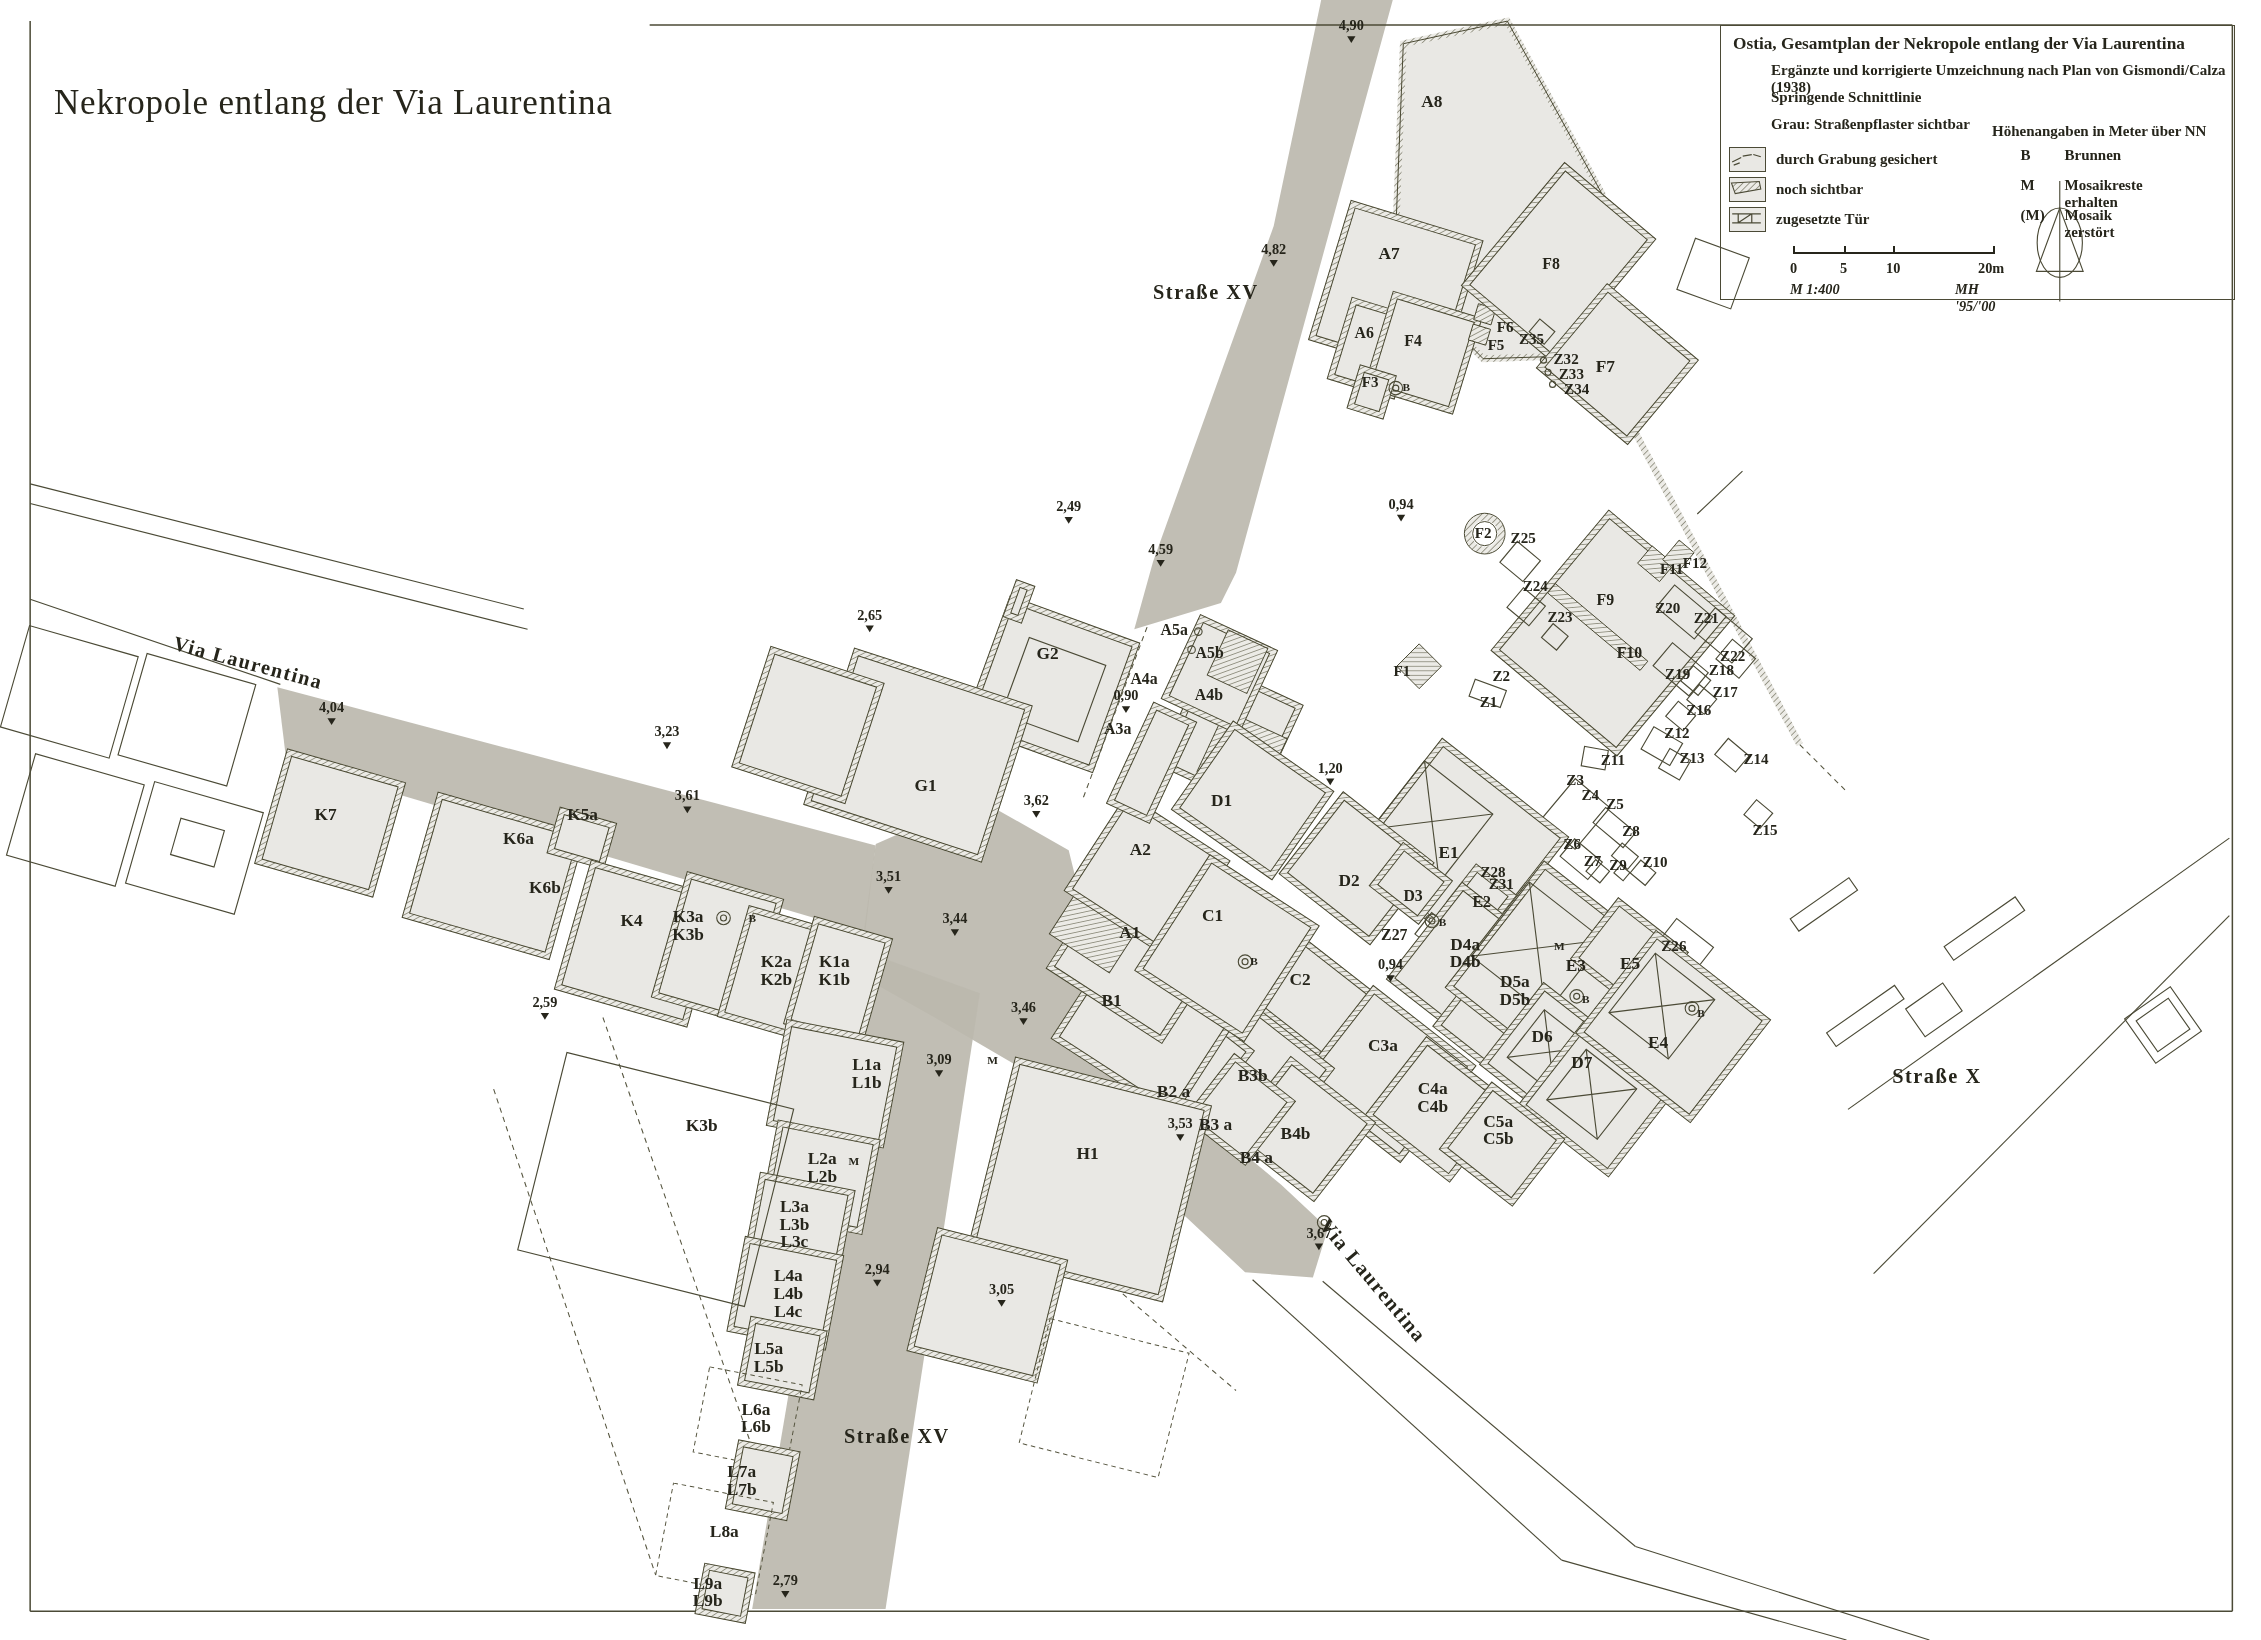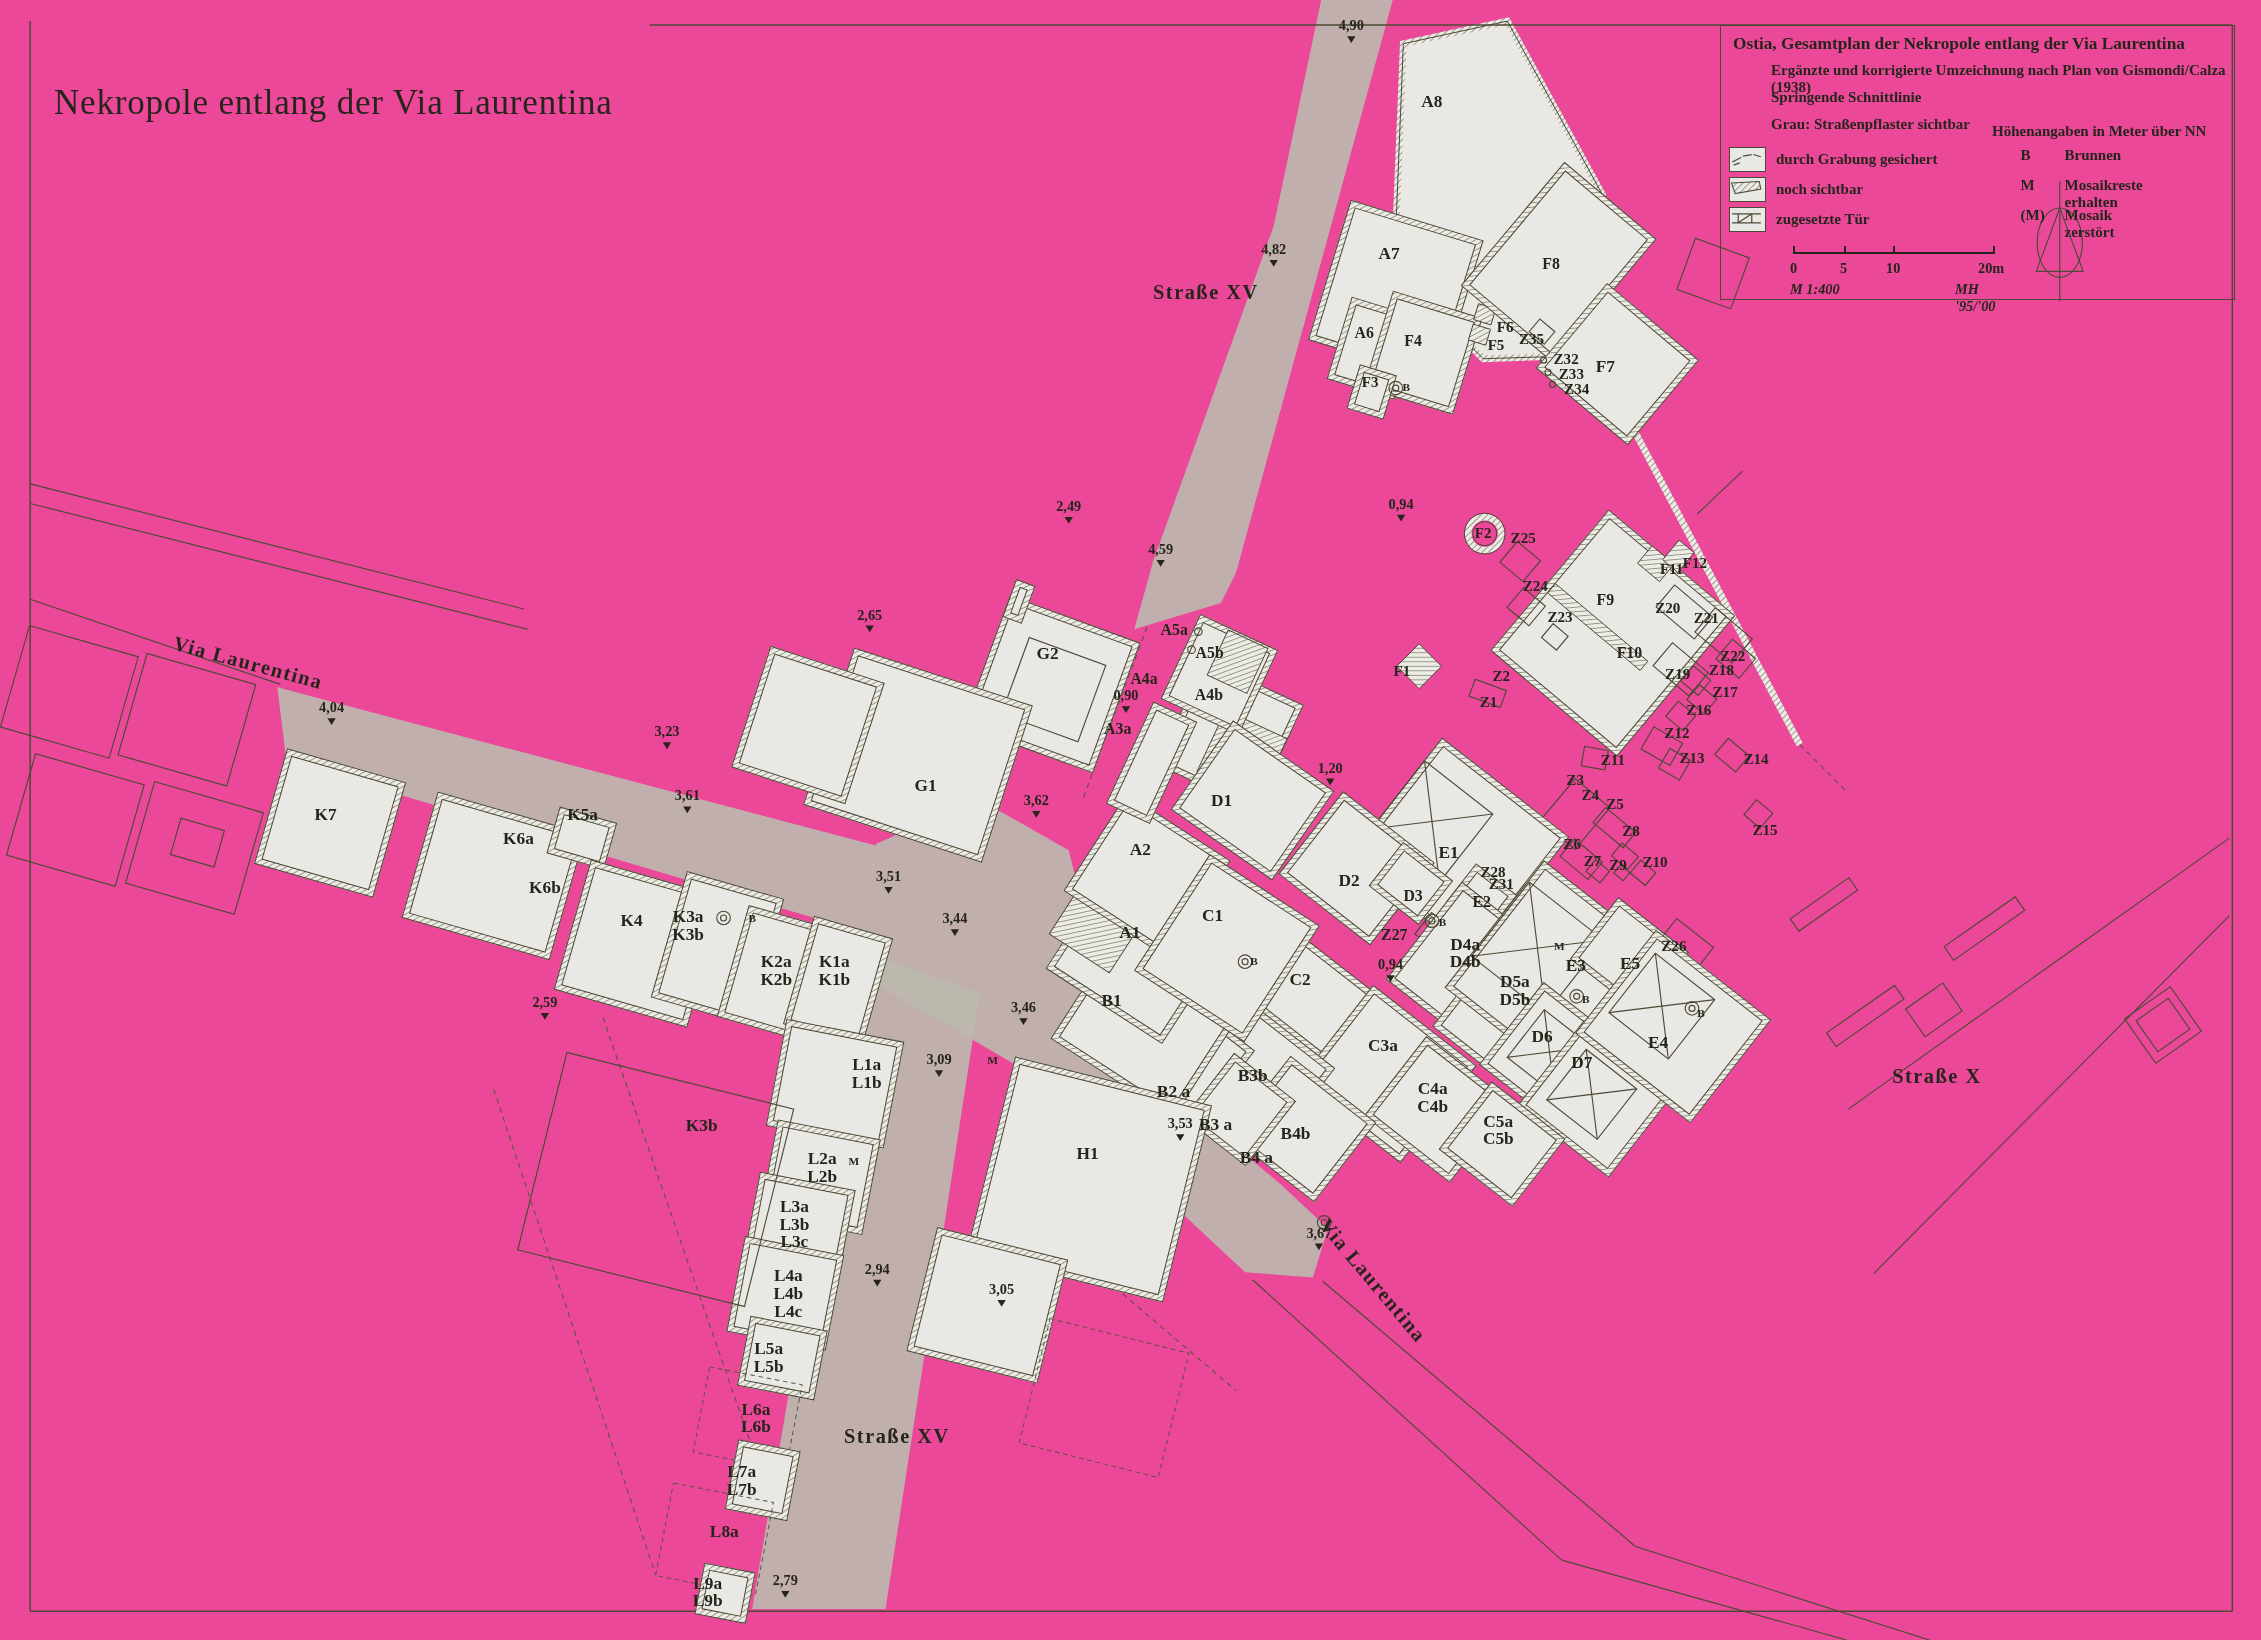--- a/index.html
+++ b/index.html
@@ -1,17 +1,17 @@
 <!DOCTYPE html>
 <html style="font-size:12px"><head>
 <meta charset="utf-8">
 <style>
   html,body{margin:0;padding:0;}
   body{width:2261px;height:1640px;background:#e9e8e4;font-family:"Liberation Serif","DejaVu Serif",serif;overflow:hidden;}
-  .page{position:relative;width:2261px;height:1640px;background:#ec4899;}
+  .page{position:relative;width:2261px;height:1640px;background:#ffffff;}
   svg{position:absolute;left:0;top:0;}
   
   .street{fill:#bcb8ae;opacity:.92;stroke:none;}
   .bhatch{fill:none;stroke:url(#hatch);stroke-width:9;}
   .bpaper{fill:#e9e8e4;stroke:none;}
   .bline{fill:none;stroke:#47462f;stroke-width:1.3;}
   .bthin{fill:none;stroke:#4b4a36;stroke-width:1.5;}
   .bdash{fill:none;stroke:#55543e;stroke-width:1.3;stroke-dasharray:6 5;}
   .bfill{fill:url(#hatch);stroke:#45442e;stroke-width:1.2;}
   .lnt{stroke:#4b4a36;stroke-width:1.5;}

